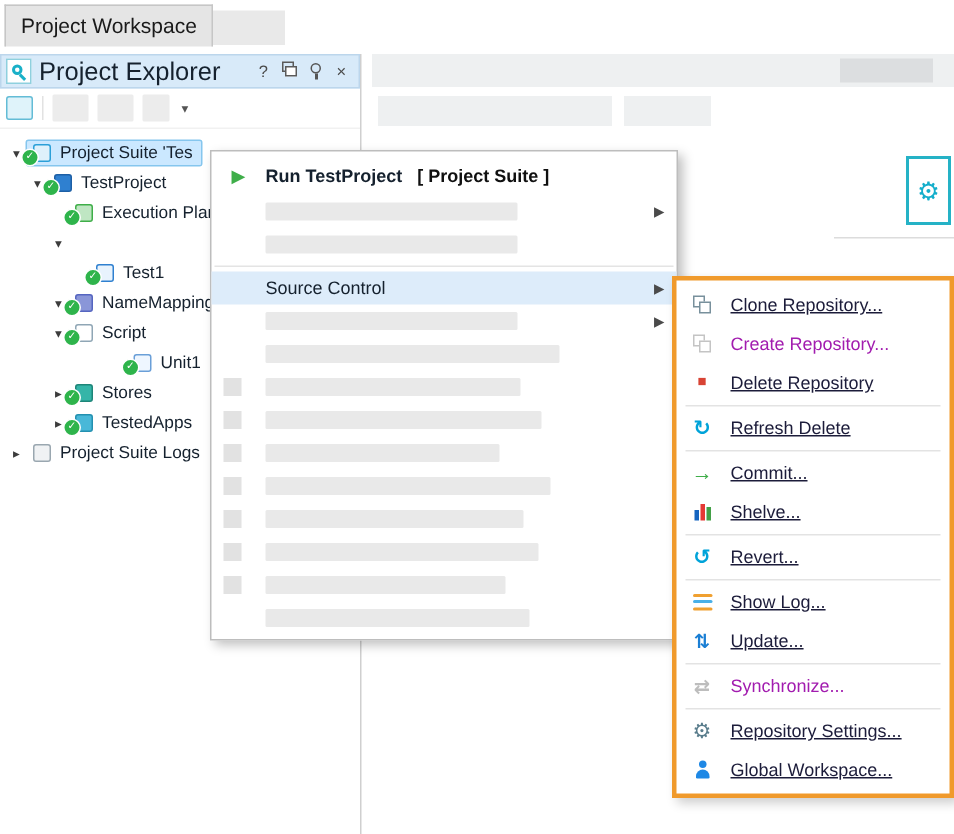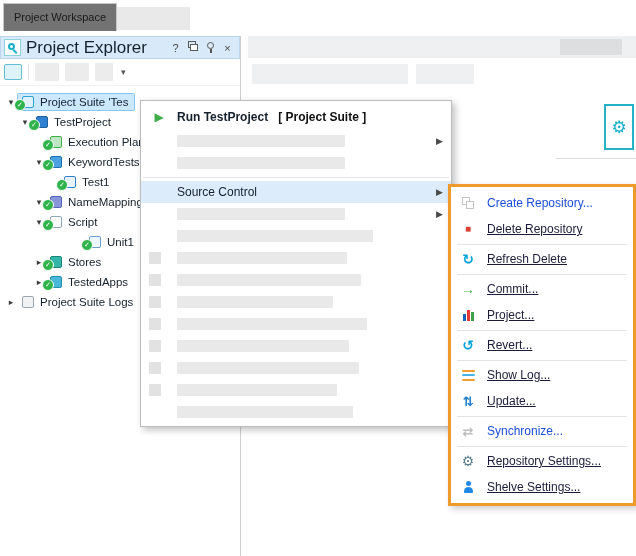--- a/index.html
+++ b/index.html
@@ -1,23 +1,23 @@
 <!DOCTYPE html>
 <html style="--accent: #f09a2c; --sel: #cbe8ff; --mhl: #ddecfa; --chk: #2eb44b;"><head>
 <meta charset="utf-8">
 <style>
   html,body{margin:0;padding:0;background:#fff;}
   .stage{position:relative;width:636px;height:556px;background:#fff;overflow:hidden;
          font-family:"Liberation Sans","DejaVu Sans",sans-serif;color:#1a1a1a;
          -webkit-font-smoothing:antialiased;}
 
   
-  .tab-active{position:absolute;left:3px;top:3px;height:28px;background:#737373;
+  .tab-active{position:absolute;left:3px;top:3px;height:28px;background:#e5e5e5;
               border:1px solid #c6c6c6;border-bottom:none;box-sizing:border-box;
-              padding:0 10px;font-size:11px;line-height:26px;z-index:2;}
+              padding:0 10px;font-size:14px;line-height:26px;z-index:2;}
   .tab-ghost{position:absolute;left:110px;top:7px;width:80px;height:23px;background:#e9e9e9;}
 
   
   .explorer{position:absolute;left:0;top:36px;width:241px;height:520px;background:#fff;
             border-right:1px solid #cfcfcf;box-sizing:border-box;}
   .exp-header{height:23px;background:#d8eaf9;border:1px solid #bcd6ec;box-sizing:border-box;
               display:flex;align-items:center;padding:0 5px 0 3px;gap:5px;}
   .mag-box{position:relative;width:17px;height:17px;background:#fff;border:1px solid #8fd0de;
            box-sizing:border-box;flex:none;}
   .mag-circle{position:absolute;left:3px;top:3px;width:7px;height:7px;border:2px solid #19b0c8;
@@ -81,21 +81,21 @@
   .menu-row .mlabel{font-size:12px;color:#15212e;}
   .menu-sep{height:1px;background:#e4e4e4;margin:3px 2px;}
 
   
   .submenu{position:absolute;left:448px;top:184px;width:188px;background:#fff;
            border:3px solid var(--accent,#f09a2c);box-shadow:3px 3px 7px rgba(0,0,0,.2);
            padding:3px 0;z-index:20;box-sizing:border-box;}
   .sm-item{height:26px;display:flex;align-items:center;padding:0 8px;gap:10px;box-sizing:border-box;}
   .sm-icon{width:18px;height:16px;flex:none;display:flex;align-items:center;justify-content:center;}
   .sm-label{font-size:12px;color:#1c1c3a;text-decoration:underline;white-space:nowrap;}
-  .sm-item.disabled .sm-label{color:#1d4ed8;text-decoration:none;}
+  .sm-item.disabled .sm-label{color:#a21caf;text-decoration:none;}
   .sm-sep{height:1px;background:#e3e3e3;margin:1.5px 6px;}
 
   
   .gi{display:inline-block;line-height:1;}
   .dup{position:relative;width:13px;height:13px;display:inline-block;}
   .dup i{position:absolute;width:8px;height:8px;border:1.5px solid;background:#fff;box-sizing:border-box;display:block;}
   .dup i:first-child{left:0;top:0;}
   .dup i:last-child{left:4px;top:4px;}
   .bars{display:flex;align-items:flex-end;gap:1px;height:12px;}
   .bars i{width:3px;display:block;}
@@ -168,27 +168,20 @@
           <span class="row-body">
             <span class="ic-wrap">
               <span class="tile" style="background: rgb(191, 230, 195); border-color: rgb(63, 174, 73);"></span>
               <span class="check">✓</span>
             </span>
             <span class="lbl">Execution Plan</span>
           </span>
         </div>
         <div class="tree-row" style="padding-left: 32px;">
           <span class="arrow">▾</span>
-          <span class="row-body">
-            <span class="ic-wrap">
-              <span class="tile" style="background: rgb(74, 163, 224); border-color: rgb(29, 111, 181);"></span>
-              <span class="check">✓</span>
-            </span>
-            <span class="lbl">KeywordTests</span>
-          </span>
         </div>
         <div class="tree-row" style="padding-left: 46px;">
           <span class="arrow"></span>
           <span class="row-body">
             <span class="ic-wrap">
               <span class="tile" style="background: rgb(232, 243, 253); border-color: rgb(47, 128, 208);"></span>
               <span class="check">✓</span>
             </span>
             <span class="lbl">Test1</span>
           </span>
@@ -318,20 +311,29 @@
       <div class="menu-row">
         <span class="menu-sq"></span>
         <span class="rbar" style="width: 160px;"></span>
       </div>
       <div class="menu-row">
         <span class="rbar" style="width: 176px;"></span>
       </div>
     </div>
 
   <div class="submenu" id="submenu">
+      <div class="sm-item">
+        <span class="sm-icon">
+          <span class="dup">
+            <i style="border-color: rgb(120, 144, 156);"></i>
+            <i style="border-color: rgb(120, 144, 156);"></i>
+          </span>
+        </span>
+        <span class="sm-label">Clone Repository...</span>
+      </div>
       <div class="sm-item disabled">
         <span class="sm-icon">
           <span class="dup">
             <i style="border-color: rgb(196, 196, 196);"></i>
             <i style="border-color: rgb(196, 196, 196);"></i>
           </span>
         </span>
         <span class="sm-label">Create Repository...</span>
       </div>
       <div class="sm-item">
@@ -355,21 +357,21 @@
         <span class="sm-label">Commit...</span>
       </div>
       <div class="sm-item">
         <span class="sm-icon">
           <span class="bars">
             <i style="background: rgb(21, 101, 192); height: 7px;"></i>
             <i style="background: rgb(229, 57, 53); height: 11px;"></i>
             <i style="background: rgb(67, 160, 71); height: 9px;"></i>
           </span>
         </span>
-        <span class="sm-label">Project...</span>
+        <span class="sm-label">Shelve...</span>
       </div>
       <div class="sm-sep"></div>
       <div class="sm-item">
         <span class="sm-icon">
           <span class="gi" style="color: rgb(0, 163, 217); font-size: 14px; font-weight: bold;">↺</span>
         </span>
         <span class="sm-label">Revert...</span>
       </div>
       <div class="sm-sep"></div>
       <div class="sm-item">
@@ -402,17 +404,17 @@
         </span>
         <span class="sm-label">Repository Settings...</span>
       </div>
       <div class="sm-item">
         <span class="sm-icon">
           <span class="person">
             <i class="p-head" style="background: rgb(30, 136, 229);"></i>
             <i class="p-body" style="background: rgb(30, 136, 229);"></i>
           </span>
         </span>
-        <span class="sm-label">Shelve Settings...</span>
+        <span class="sm-label">Global Workspace...</span>
       </div>
     </div>
 
 </div>
 
 </body></html>

